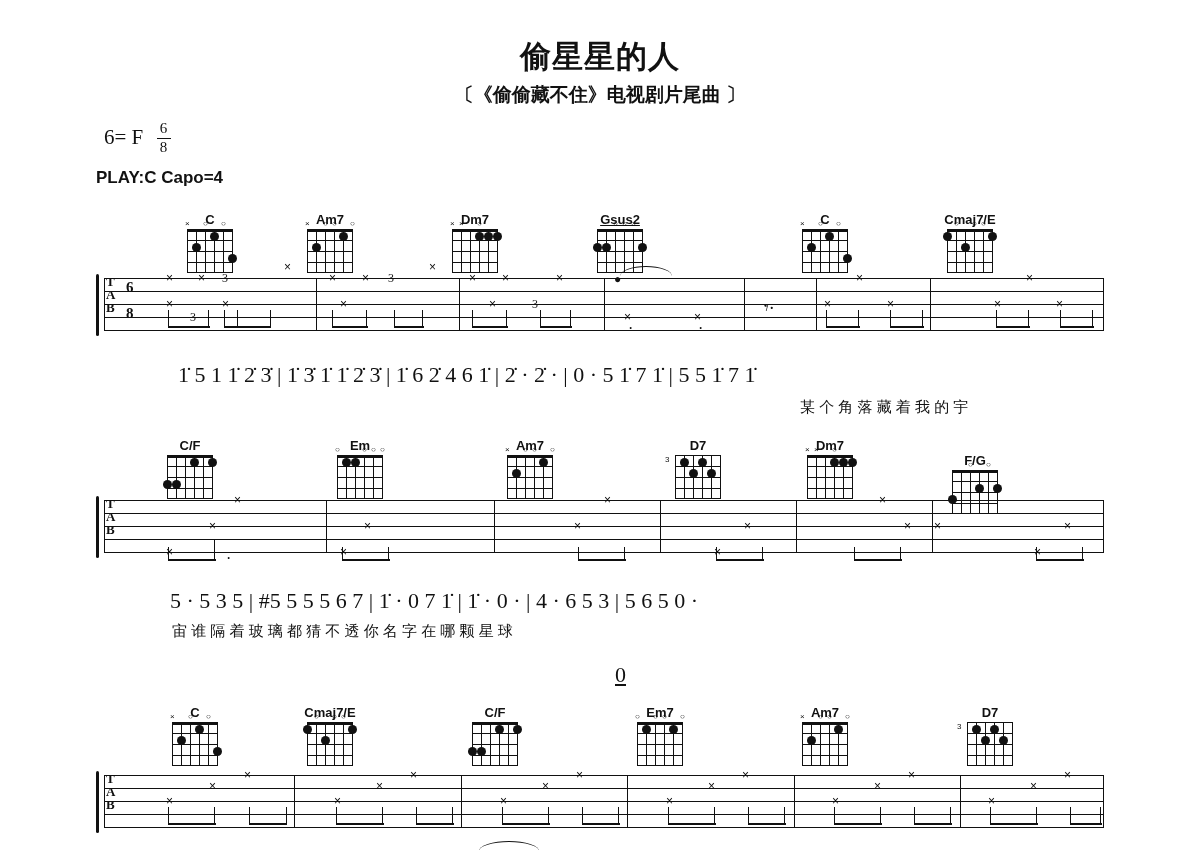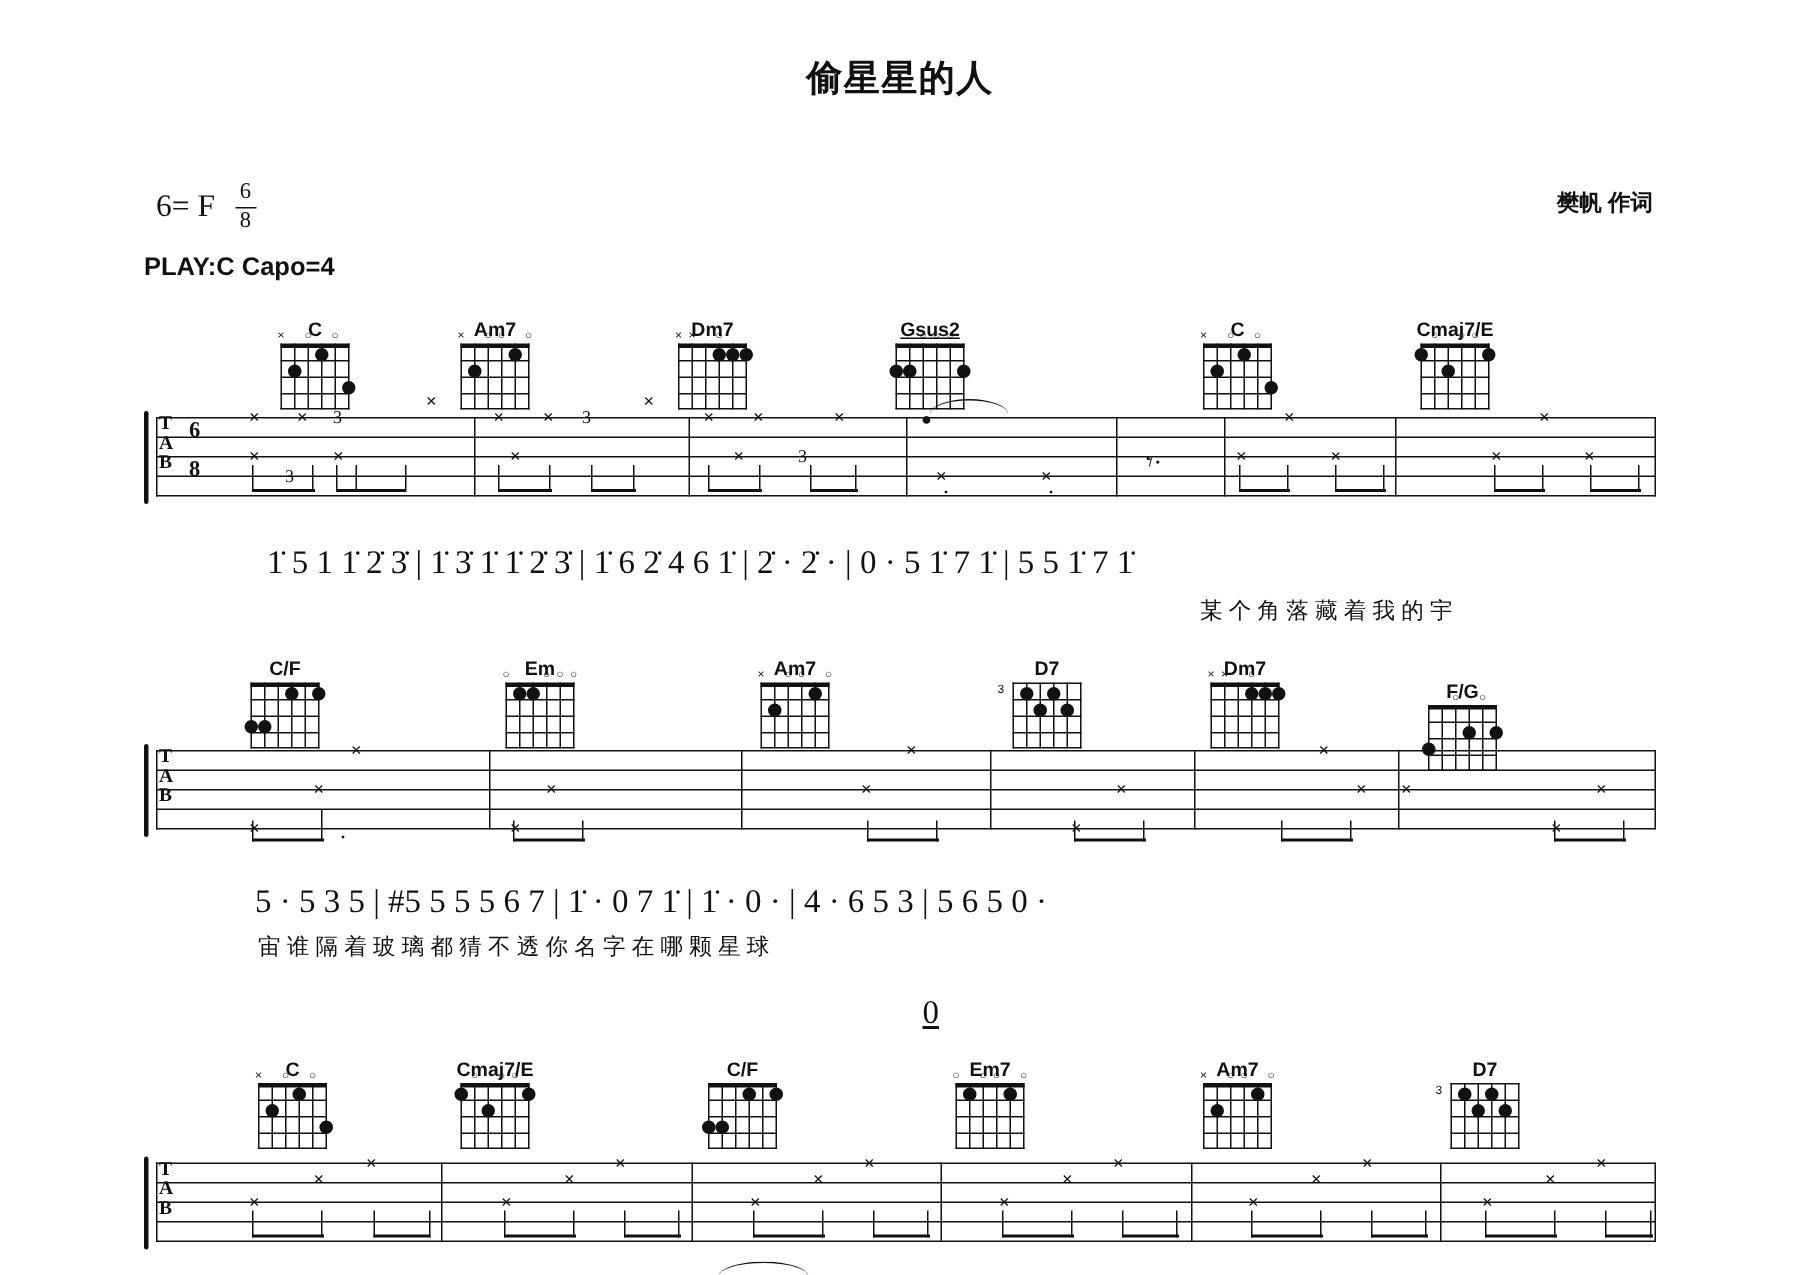--- a/index.html
+++ b/index.html
@@ -11,21 +11,21 @@
     position:relative;
     overflow:hidden;
   }
   .sheet{position:relative;width:1200px;height:850px;}
 
   
   .title{
     position:absolute;top:36px;left:0;width:1200px;
     text-align:center;
     font-family:"Liberation Sans", sans-serif;
-    font-weight:bold;font-size:24px;letter-spacing:1px;
+    font-weight:bold;font-size:31px;letter-spacing:1px;
   }
   .subtitle{
     position:absolute;top:82px;left:0;width:1200px;
     text-align:center;
     font-family:"Liberation Sans", sans-serif;
     font-weight:bold;font-size:19px;
   }
   .keyline{
     position:absolute;left:104px;top:122px;
     font-family:"Liberation Serif", serif;
@@ -105,34 +105,34 @@
     font-size:15px;white-space:nowrap;
   }
   .tie{position:absolute;border-top:1.5px solid #111;border-radius:50%/100% 100% 0 0;height:9px;}
 </style>
 </head>
 <body>
 
 <div class="sheet">
 
   <div class="title">偷星星的人</div>
+  <div class="subtitle">〔《偷偷藏不住》电视剧片尾曲 〕</div>
 
   <div class="keyline">
     <span>6= F</span>
     <span class="frac">
       <span class="num">6</span>
       <span style="display:block;width:14px;height:1px;background:#111;margin:1px auto;"></span>
       <span class="den">8</span>
     </span>
   </div>
 
   <div class="playline">PLAY:C Capo=4</div>
 
   <div class="credits">
-    <div>樊帆 作词</div>
   </div>
 
   <div class="system">
 
     <div class="chord" style="left:180px;top:212px;">
       <div class="cname">C</div>
       <div class="grid">
         <div class="nut"></div>
         <div class="v" style="left:0"></div>
           <div class="v" style="left:9px"></div>

